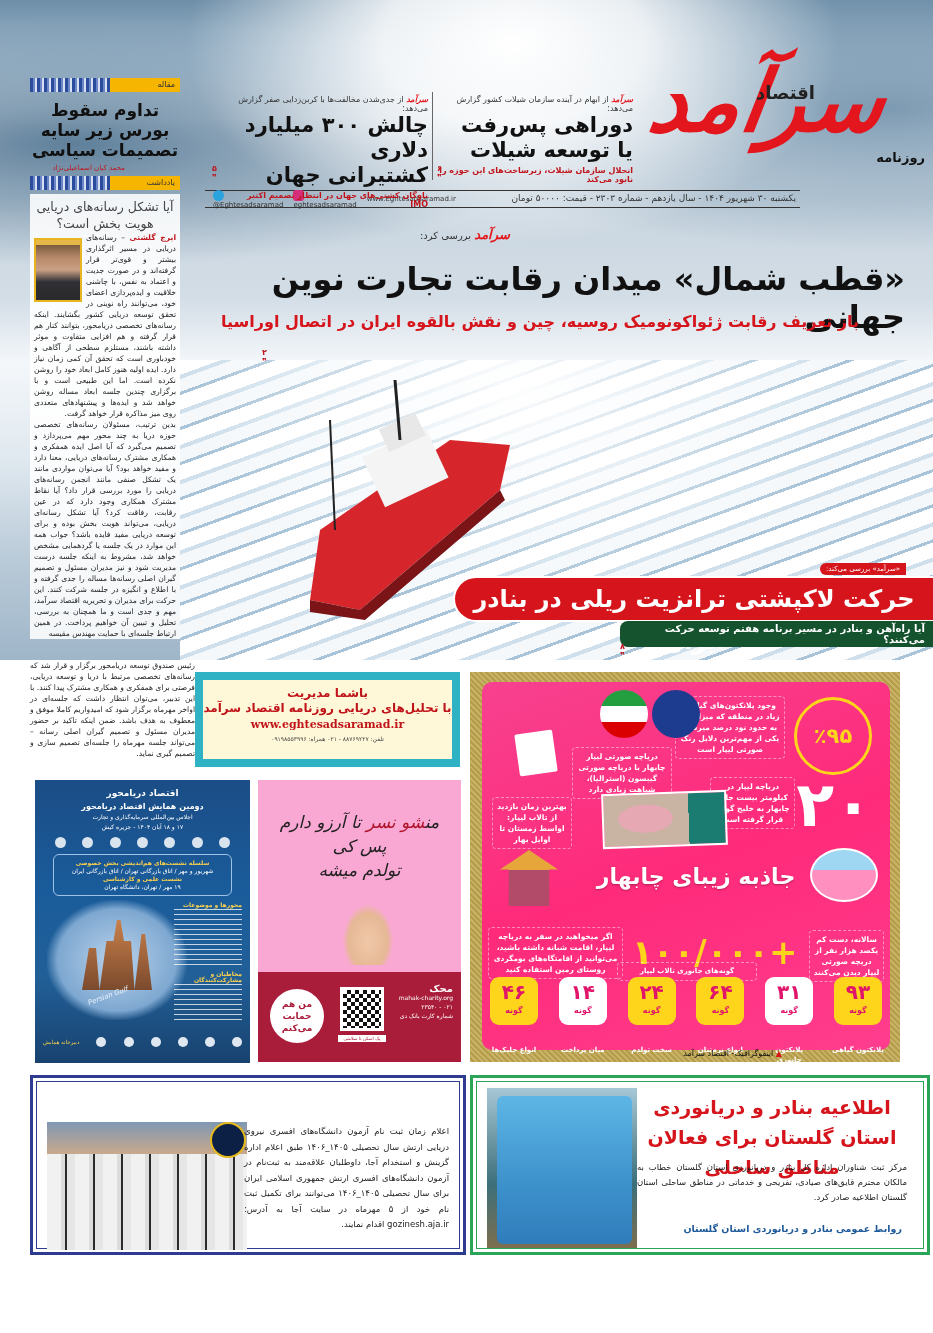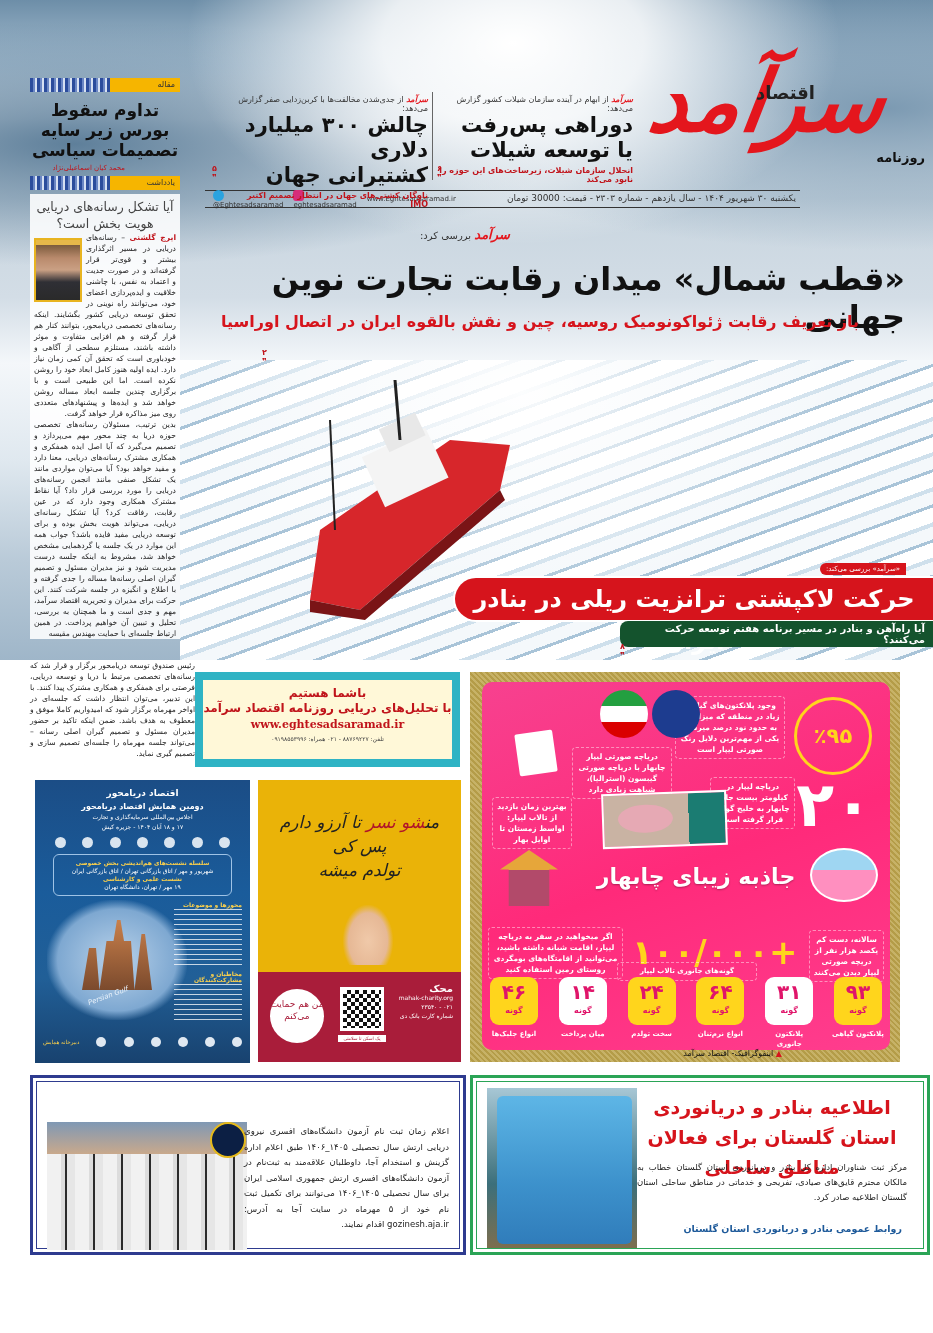--- a/index.html
+++ b/index.html
@@ -63,46 +63,46 @@
 .poster .logos{display:flex;justify-content:space-around;margin:6px 4px}
 .poster .logos span{width:11px;height:11px;border-radius:50%;background:#d9e4ef;display:block}
 .poster .pbox{border:1px solid #9fc3e6;border-radius:6px;margin:4px 10px;padding:4px;line-height:8px}
 .poster .map{position:absolute;left:12px;top:120px;width:140px;height:120px;background:radial-gradient(ellipse at 50% 50%,#b9d2ea 0%,#7ea8d1 60%,rgba(126,168,209,0) 72%)}
 .poster .plist{position:absolute;right:8px;top:122px;width:68px;text-align:right;font-size:5px;line-height:6.5px}
 .poster .plist .h{color:#ffd24a;font-weight:bold;font-size:6px}
 .poster .foot{position:absolute;left:8px;right:8px;bottom:8px;height:26px;display:flex;justify-content:space-between;align-items:center}
 .poster .foot span{width:10px;height:10px;background:#dfe8f1;border-radius:50%;display:block}
 .poster .secr{font-size:5.5px;color:#ffd24a;text-align:left}
 
-.charity{left:258px;top:780px;width:203px;height:282px;background:#eab308}
+.charity{left:258px;top:780px;width:203px;height:282px;background:#f9a8d4}
 .charity .hw{position:absolute;top:30px;left:0;right:0;text-align:center;font-family:"DejaVu Serif",serif;font-size:17px;color:#222;line-height:24px;font-style:italic}
 .charity .hw .r{color:#b0142a}
 .charity .hand{position:absolute;left:85px;top:125px;width:50px;height:60px;background:radial-gradient(ellipse at 50% 60%,#f0c9a9 0%,#e6b895 55%,rgba(255,255,255,0) 72%)}
 .charity .bottom{position:absolute;left:0;right:0;bottom:0;height:90px;background:#a91d3a;color:#fff}
-.charity .circle{position:absolute;left:12px;top:17px;width:54px;height:54px;border-radius:50%;background:#fff;color:#a91d3a;font-weight:normal;font-size:9px;text-align:center;line-height:12px;padding-top:9px}
+.charity .circle{position:absolute;left:12px;top:17px;width:54px;height:54px;border-radius:50%;background:#fff;color:#a91d3a;font-weight:bold;font-size:9px;text-align:center;line-height:12px;padding-top:9px}
 .charity .qr{position:absolute;left:82px;top:15px;width:44px;height:44px;background:repeating-conic-gradient(#111 0 25%,#fff 0 50%) 0 0/8px 8px;border:3px solid #fff}
 .charity .qrcap{position:absolute;left:80px;top:63px;width:48px;background:#fff;color:#a91d3a;font-size:4.5px;text-align:center;padding:1px}
 .charity .org{position:absolute;right:8px;top:12px;width:62px;text-align:right;font-size:6px;line-height:9px}
 .charity .org .n{font-size:10px;font-weight:bold}
 
 .infog{left:470px;top:672px;width:430px;height:390px;background:repeating-linear-gradient(45deg,#c7b267 0 2px,#b49c48 2px 4px)}
 .infog .card{position:absolute;left:12px;top:10px;width:408px;height:368px;background:linear-gradient(160deg,#f7418f 0%,#ff2a7a 50%,#ff3d8e 100%);border-radius:10px;color:#fff;font-weight:bold}
 .infog .pct{position:absolute;right:18px;top:15px;width:78px;height:78px;border-radius:50%;border:3px solid #ffd51c;color:#ffd51c;font-size:21px;text-align:center;line-height:72px}
 .infog .tb{position:absolute;font-size:7.5px;line-height:11px;text-align:center;border:1px dashed rgba(255,255,255,.45);padding:3px;border-radius:4px}
 .infog .flag{position:absolute;width:48px;height:48px;border-radius:50%}
 .infog .twenty{position:absolute;right:18px;top:92px;font-size:62px;font-weight:bold;color:#fff;line-height:62px}
 .infog .lake{position:absolute;left:120px;top:110px;width:125px;height:55px;background:linear-gradient(90deg,#c9b3a3 0 70%,#1b7c72 70%);border:2px solid #fff;transform:rotate(-2deg)}
 .infog .lake::after{content:"";position:absolute;left:14px;top:10px;width:55px;height:28px;border-radius:50%;background:#e6a9b4}
 .infog .title{position:absolute;left:90px;right:70px;top:180px;text-align:center;font-size:22px;line-height:30px;text-shadow:0 1px 2px rgba(0,0,0,.3)}
 .infog .big{position:absolute;left:150px;top:250px;font-size:34px;color:#ffd51c}
 .infog .species{position:absolute;left:6px;right:6px;top:295px;display:flex;justify-content:space-between}
 .infog .sp{width:52px;text-align:center}
 .infog .sp .box{width:48px;height:48px;border-radius:9px;margin:0 auto;font-size:20px;line-height:30px;padding-top:0}
 .infog .sp .box small{display:block;font-size:8px;line-height:8px}
-.infog .sp .cap{font-size:7px;line-height:10px;margin-top:4px}
+.infog .sp .cap{font-size:7px;line-height:10px;margin-top:20px}
 .infog .credit{position:absolute;right:118px;bottom:4px;font-size:8px;color:#111}
 
 .notice1{left:470px;top:1075px;width:460px;height:180px;border:3px solid #2aa456;outline:1px solid #2aa456;outline-offset:-7px}
 .notice1 .img{position:absolute;left:14px;top:10px;width:150px;height:160px;background:linear-gradient(180deg,#a7c7d5 0%,#3c6f7a 60%,#7d6e4e 100%)}
 .notice1 .img .doc{position:absolute;left:10px;top:8px;width:135px;height:148px;background:linear-gradient(180deg,#58b5e8,#2a7ec4);border-radius:6px;opacity:.92}
 .notice1 .h{position:absolute;right:20px;top:14px;width:270px;text-align:center;font-size:19px;font-weight:bold;color:#d6141c;line-height:30px}
 .notice1 .p{position:absolute;right:20px;top:82px;width:270px;font-size:8.5px;line-height:15px;color:#222;text-align:justify}
 .notice1 .sig{position:absolute;right:25px;top:145px;font-size:9.5px;font-weight:bold;color:#1e5a9a}
 .notice2{left:30px;top:1075px;width:436px;height:180px;border:3px solid #2e3b8f;outline:1px solid #2e3b8f;outline-offset:-7px}
 .notice2 .h{position:absolute;left:0;right:0;top:8px;text-align:center;font-size:17px;font-weight:bold;color:#d6141c}
@@ -126,21 +126,21 @@
     <line x1="95" y1="0" x2="100" y2="60" stroke="#222" stroke-width="3"></line>
     <line x1="30" y1="40" x2="35" y2="150" stroke="#222" stroke-width="2"></line>
   </svg>
 </div>
 
 <div class="logo abs">
   <span class="big">سرآمد</span>
   <span class="small">اقتصاد</span>
   <span class="daily">روزنامه</span>
 </div>
-<div class="dateline abs">یکشنبه ۳۰ شهریور ۱۴۰۴ - سال یازدهم - شماره ۲۳۰۳ - قیمت: 30000 تومان</div>
+<div class="dateline abs">یکشنبه ۳۰ شهریور ۱۴۰۴ - سال یازدهم - شماره ۲۳۰۳ - قیمت: ۵۰۰۰۰ تومان</div>
 <div class="social abs">
   <span><i class="ic" style="background:#2aa3df"></i><span>@Eghtesadsaramad</span></span>
   <span><i class="ic" style="background:#d62e7a;border-radius:3px"></i><span>eghtesadsaramad</span></span>
   <span>www.Eghtesadsaramad.ir</span>
 </div>
 
 <div class="hl abs" style="right:300px;top:95px;width:195px">
   <div class="kicker"><b>سرآمد</b> <span>از ابهام در آینده سازمان شیلات کشور گزارش می‌دهد:</span></div>
   <div class="t">دوراهی پس‌رفت</div>
   <div class="t">یا توسعه شیلات</div>
@@ -181,21 +181,21 @@
 <div class="main-sub abs">باز تعریف رقابت ژئواکونومیک روسیه، چین و نقش بالقوه ایران در اتصال اوراسیا</div>
 <div class="pgnum abs pg2"><span>۲</span><br>❞</div>
 
 <div class="rk abs">«سرآمد» بررسی می‌کند:</div>
 <div class="redband abs">حرکت لاکپشتی ترانزیت ریلی در بنادر ایران</div>
 <div class="redsub abs">آیا راه‌آهن و بنادر در مسیر برنامه هفتم توسعه حرکت می‌کنند؟</div>
 <div class="pgnum abs pg8"><span>۸</span><br>❞</div>
 
 <div class="adbox abs">
   <div class="inner">
-    <div class="a1">باشما هستیم</div>
+    <div class="a1">باشما مدیریت</div>
     <div class="a1">با تحلیل‌های دریایی روزنامه اقتصاد سرآمد</div>
     <div class="url">www.eghtesadsaramad.ir</div>
     <div class="tel">تلفن: ۸۸۷۶۹۲۲۷ - ۰۲۱   همراه: ۰۹۱۹۸۵۵۳۹۹۶</div>
   </div>
 </div>
 
 <div class="poster abs">
   <div style="font-size:9px;font-weight:bold">اقتصاد دریامحور</div>
   <div class="ptitle" style="margin-top:4px">دومین همایش اقتصاد دریامحور</div>
   <div class="psub">اجلاس بین‌المللی سرمایه‌گذاری و تجارت</div>

